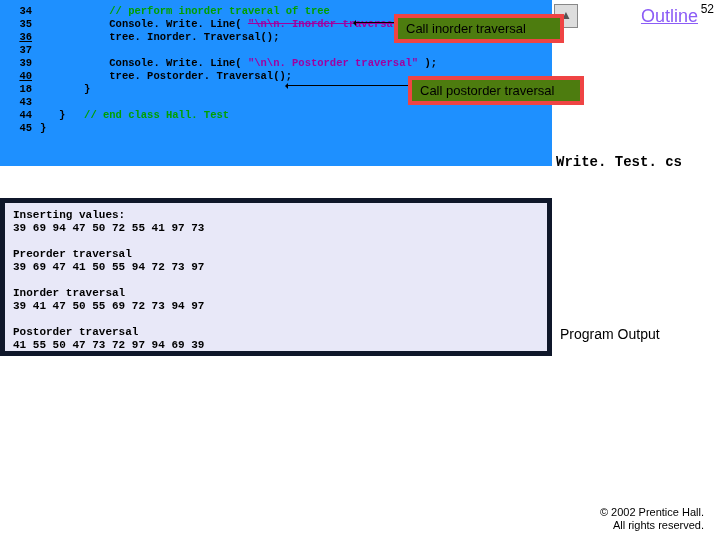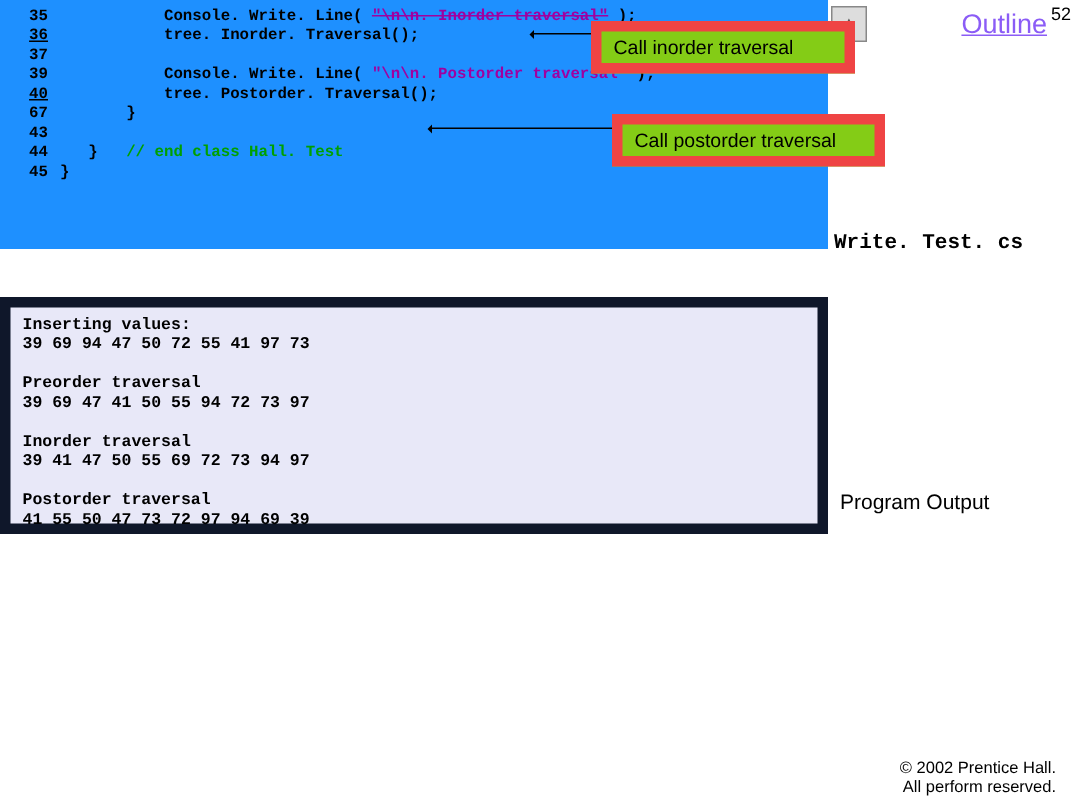--- a/index.html
+++ b/index.html
@@ -56,22 +56,22 @@
     box-sizing: border-box;
     padding: 5px 0 0 0;
   }
   .code-row { white-space: pre; }
   .ln { display: inline-block; width: 32px; text-align: right; padding-right: 8px; color: #000; }
   .gr { color: #00a000; }
   .pu { color: #a000a0; }
   .str { color: #a000a0; text-decoration: line-through; }
   .callout {
     position: absolute;
-    background: #84cc16;
-    border: 7px solid #ef4444;
+    background: #4d7c0f;
+    border: 4px solid #ef4444;
     padding: 3px 8px;
     font-size: 13px;
     white-space: nowrap;
   }
   .callout1 { top: 14px; left: 394px; width: 146px; }
   .callout2 { top: 76px; left: 408px; width: 152px; }
   .arrow {
     position: absolute;
     height: 0;
     border-top: 1px solid #000;
@@ -100,21 +100,21 @@
     font-weight: bold;
     font-size: 14px;
   }
   .output-panel {
     position: absolute;
     top: 198px;
     left: 0;
     width: 552px;
     height: 158px;
     background: #e8e8f8;
-    border: 7px solid #0f172a;
+    border: 5px solid #0f172a;
     font-family: "Courier New", monospace;
     font-size: 11px;
     font-weight: bold;
     line-height: 13px;
     padding: 6px 8px;
     box-sizing: border-box;
     white-space: pre;
   }
   .prog-out {
     position: absolute;
@@ -133,26 +133,27 @@
   }
 </style>
 </head>
 <body>
 
 <div class="slide-num">52</div>
 <div class="outline">Outline</div>
 <div class="up-btn">▲</div>
 
 <div class="code-panel">
+  <div class="code-row"><span class="ln">34</span>           <span class="gr">// perform inorder traveral of tree</span></div>
   <div class="code-row"><span class="ln">35</span>           Console. Write. Line( <span class="str">"\n\n. Inorder traversal"</span> );</div>
   <div class="code-row"><span class="ln" style="text-decoration:underline">36</span>           tree. Inorder. Traversal();</div>
   <div class="code-row"><span class="ln">37</span></div>
   <div class="code-row"><span class="ln">39</span>           Console. Write. Line( <span class="pu">"\n\n. Postorder traversal"</span> );</div>
   <div class="code-row"><span class="ln" style="text-decoration:underline">40</span>           tree. Postorder. Traversal();</div>
-  <div class="code-row"><span class="ln">67</span>       }</div>
+  <div class="code-row"><span class="ln">18</span>       }</div>
   <div class="code-row"><span class="ln">43</span></div>
   <div class="code-row"><span class="ln">44</span>   }   <span class="gr">// end class Hall. Test</span></div>
   <div class="code-row"><span class="ln">45</span>}</div>
 </div>
 
 <div class="arrow arrow1"></div>
 <div class="callout callout1">Call inorder traversal</div>
 <div class="arrow arrow2"></div>
 <div class="callout callout2">Call postorder traversal</div>
 
@@ -167,14 +168,14 @@
 <span>Inorder traversal</span>
 <span>39 41 47 50 55 69 72 73 94 97</span>
 
 <span>Postorder traversal</span>
 <span>41 55 50 47 73 72 97 94 69 39</span></div>
 
 <div class="prog-out">Program Output</div>
 
 <div class="footer">
   <span>© 2002 Prentice Hall.</span><br>
-  <span>All perform reserved.</span>
+  <span>All rights reserved.</span>
 </div>
 
 </body></html>

